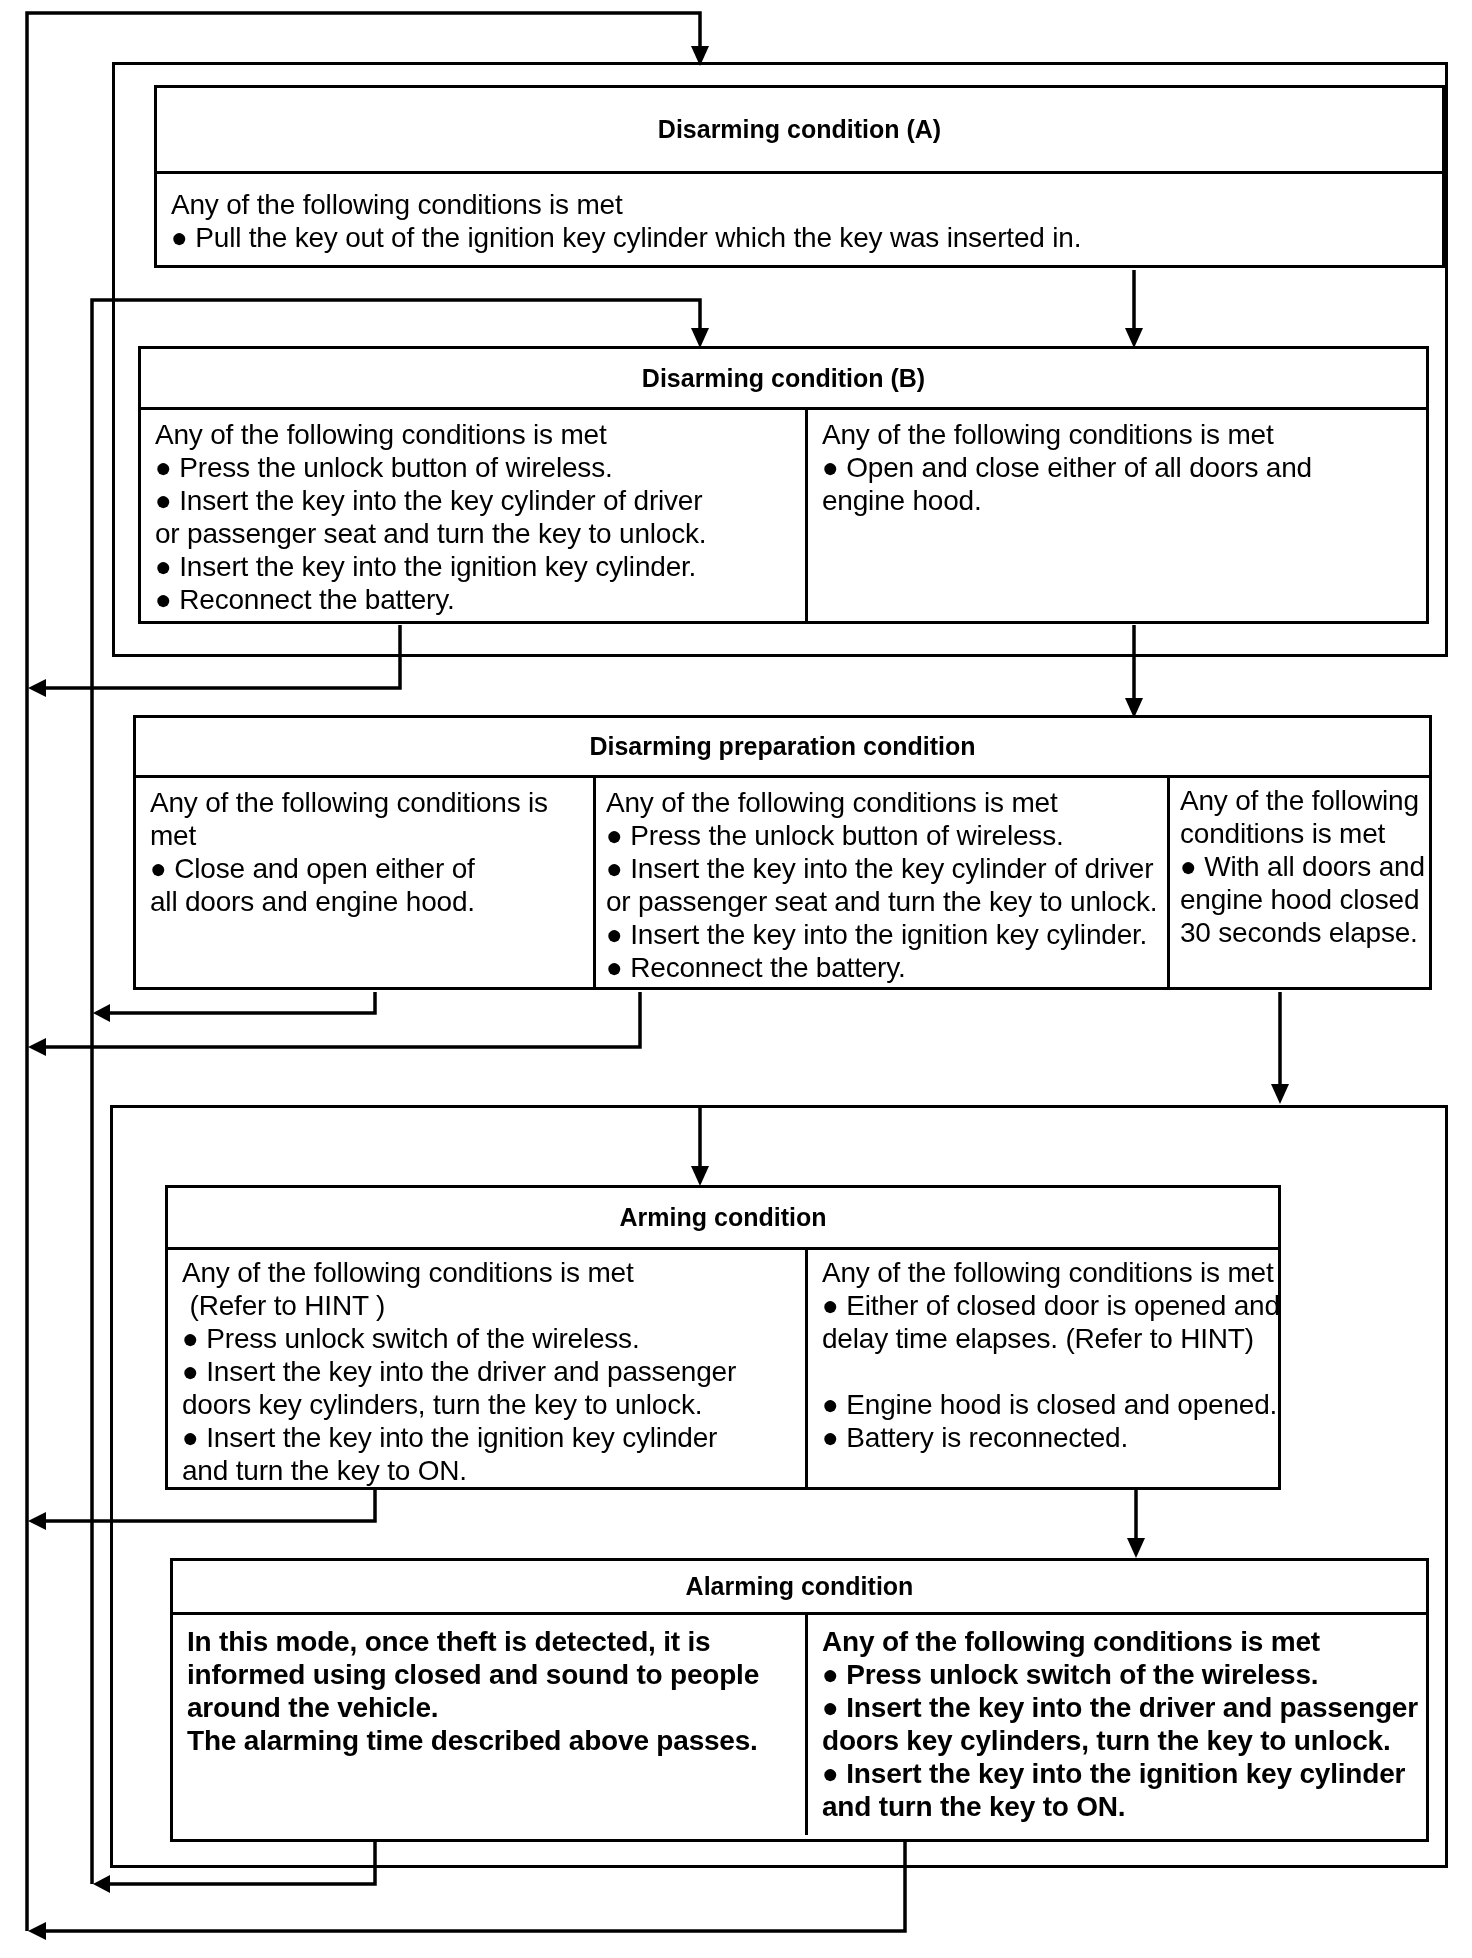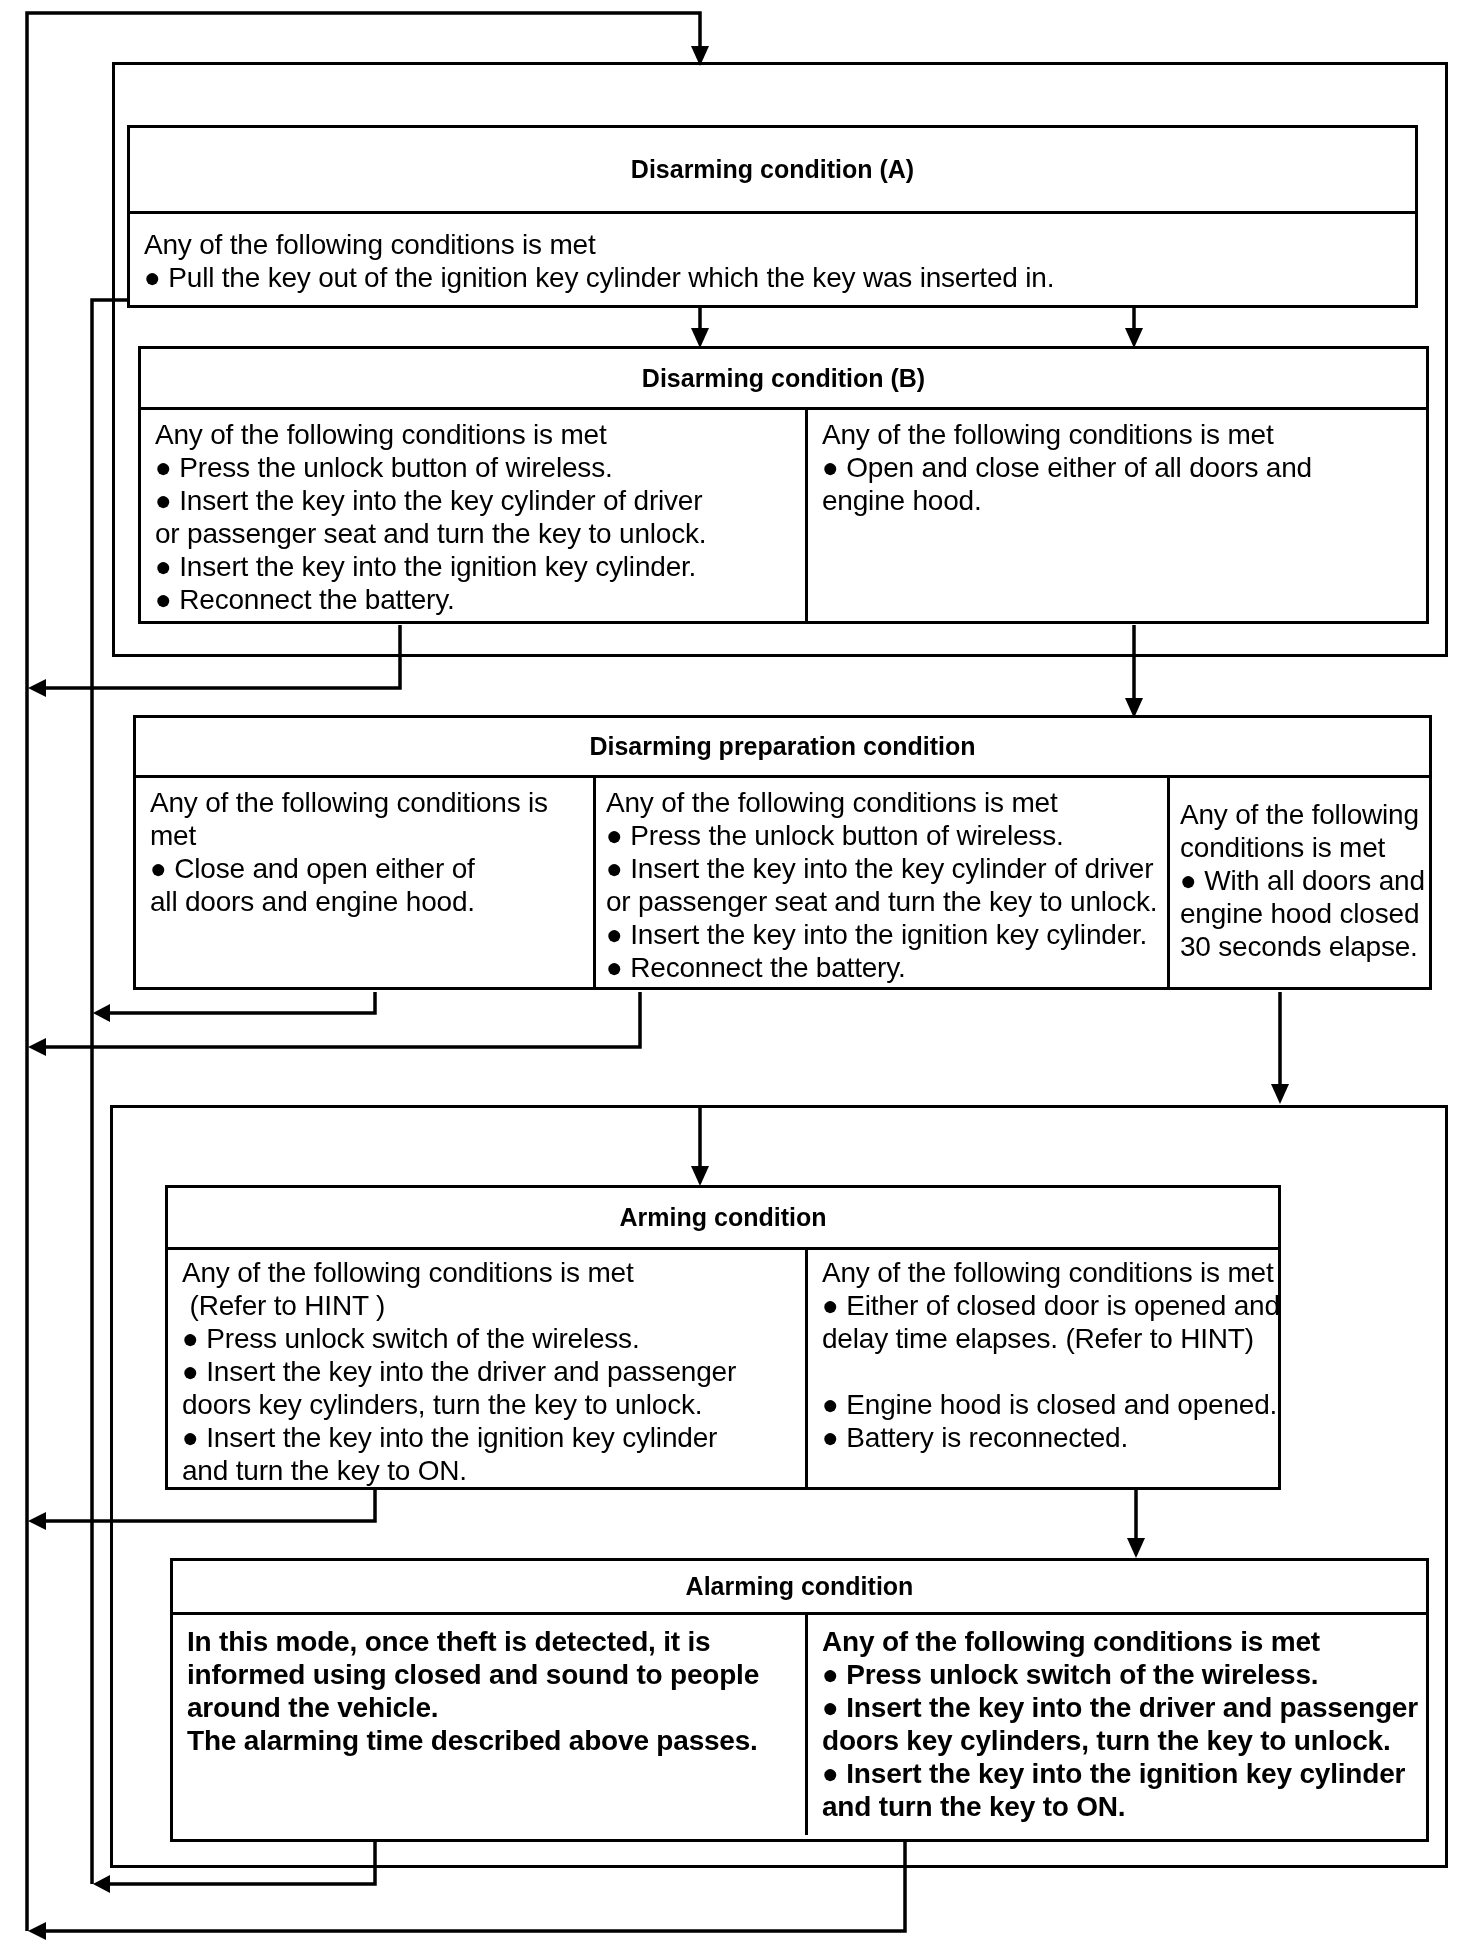--- a/index.html
+++ b/index.html
@@ -66,21 +66,21 @@
       <polygon points="691,1166 709,1166 700,1186"></polygon>
       <polygon points="1127,1538 1145,1538 1136,1558"></polygon>
       <polygon points="46,1512 46,1530 28,1521"></polygon>
       <polygon points="110,1875 110,1893 93,1884"></polygon>
       <polygon points="46,1922 46,1940 28,1931"></polygon>
     </g>
   </svg>
 
   <div class="container" style="left:112px; top:62px; width:1336px; height:595px;"></div>
 
-  <div class="box" style="left:127px; top:85px; width:1291px; height:183px;margin-top:40px;">
+  <div class="box" style="left:154px; top:85px; width:1291px; height:183px;">
     <div class="titlebar" style="height:86px;">
         <span>Disarming condition (A)</span>
       </div>
     <div class="col" style="height:91px; padding-top:14px;">
         <div class="line">Any of the following conditions is met</div>
         <div class="line">● Pull the key out of the ignition key cylinder which the key was inserted in.</div>
       </div>
   </div>
 
   <div class="box" style="left:138px; top:346px; width:1291px; height:278px;">
@@ -116,21 +116,21 @@
           <div class="line">all doors and engine hood.</div>
         </div>
       <div class="col" style="width:574px; padding-top:8px; padding-left:10px; padding-right:2px;">
           <div class="line">Any of the following conditions is met</div>
           <div class="line">● Press the unlock button of wireless.</div>
           <div class="line">● Insert the key into the key cylinder of driver</div>
           <div class="line">or passenger seat and turn the key to unlock.</div>
           <div class="line">● Insert the key into the ignition key cylinder.</div>
           <div class="line">● Reconnect the battery.</div>
         </div>
-      <div class="col" style="flex:1; padding-top:20px; padding-left:10px; padding-right:2px;">
+      <div class="col" style="flex:1; padding-top:6px; padding-left:10px; padding-right:2px;">
           <div class="line">Any of the following</div>
           <div class="line">conditions is met</div>
           <div class="line">● With all doors and</div>
           <div class="line">engine hood closed</div>
           <div class="line">30 seconds elapse.</div>
         </div>
     </div>
   </div>
 
   <div class="container" style="left:110px; top:1105px; width:1338px; height:763px;"></div>

